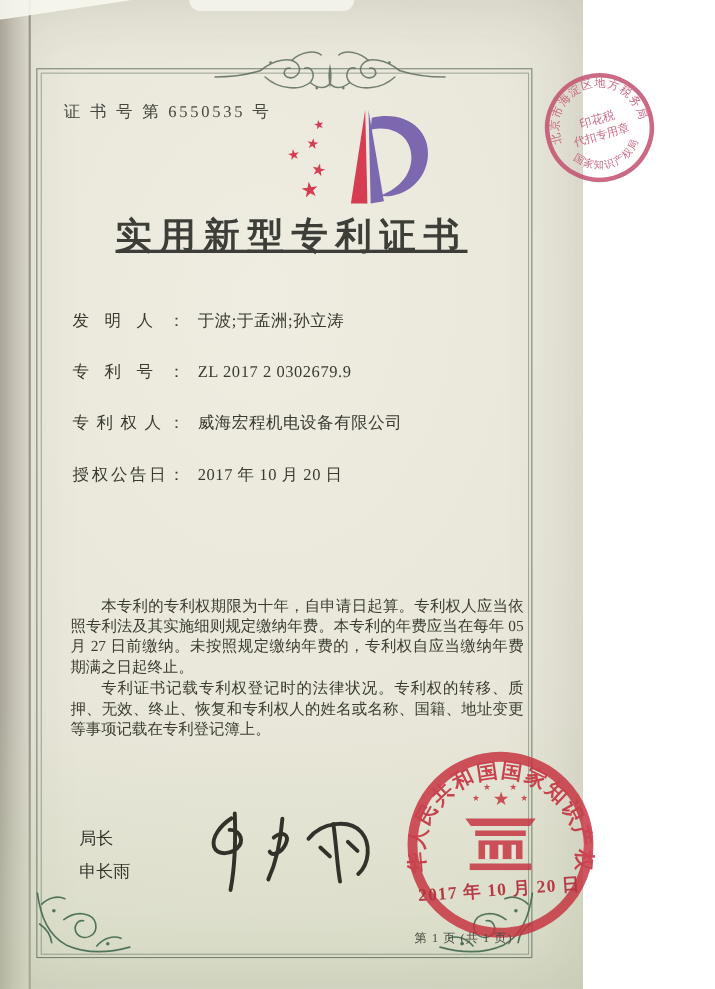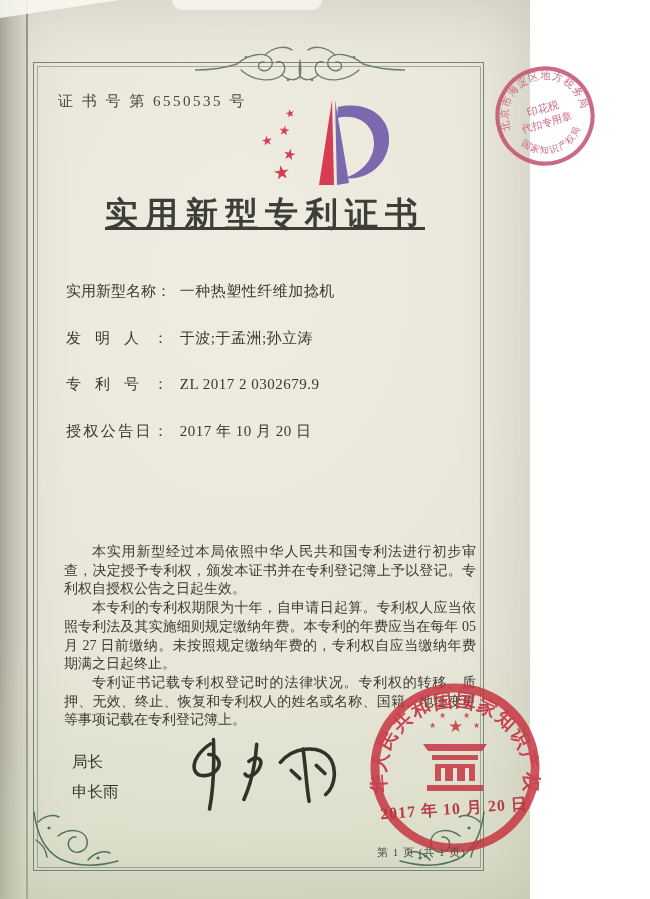--- a/index.html
+++ b/index.html
@@ -116,39 +116,38 @@
     </g>
     <polygon points="82,12 69,97 84,97" fill="#d63c52"></polygon>
     <polygon points="85,12 87,97 99,95" fill="#7b68ae"></polygon>
     <path d="M88,19 C120,12 141,31 139,54 C137,80 113,93 95,90 C110,85 124,73 124,55 C124,37 108,25 87,30 Z" fill="#7b68ae"></path>
   </svg>
 
   <div class="title">实用新型专利证书</div>
 
   <div class="fields">
     <div class="frow">
-      <span class="flabel">实用新型名称：</span>
-      <span class="fvalue">一种热塑性纤维加捻机</span>
-    </div>
-    <div class="frow">
       <span class="flabel">发明人：</span>
       <span class="fvalue">于波;于孟洲;孙立涛</span>
     </div>
     <div class="frow">
       <span class="flabel">专利号：</span>
       <span class="fvalue">ZL 2017 2 0302679.9</span>
     </div>
     <div class="frow">
+      <span class="flabel">专利权人：</span>
+      <span class="fvalue">威海宏程机电设备有限公司</span>
+    </div>
+    <div class="frow">
       <span class="flabel">授权公告日：</span>
       <span class="fvalue">2017 年 10 月 20 日</span>
     </div>
   </div>
 
   <div class="paras">
-    <p>本实用新型经过本局依照中华人民共和国专利法进行初步审查，决定授予专利权，颁发本证书并在专利登记簿上予以登记。专利权自授权公告之日起生效。</p>
     <p>本专利的专利权期限为十年，自申请日起算。专利权人应当依照专利法及其实施细则规定缴纳年费。本专利的年费应当在每年 05 月 27 日前缴纳。未按照规定缴纳年费的，专利权自应当缴纳年费期满之日起终止。</p>
     <p>专利证书记载专利权登记时的法律状况。专利权的转移、质押、无效、终止、恢复和专利权人的姓名或名称、国籍、地址变更等事项记载在专利登记簿上。</p>
   </div>
 
   <div class="signer">
     <div>局长</div>
     <div>申长雨</div>
   </div>
 
   <svg class="signature" viewBox="0 0 160 75">

